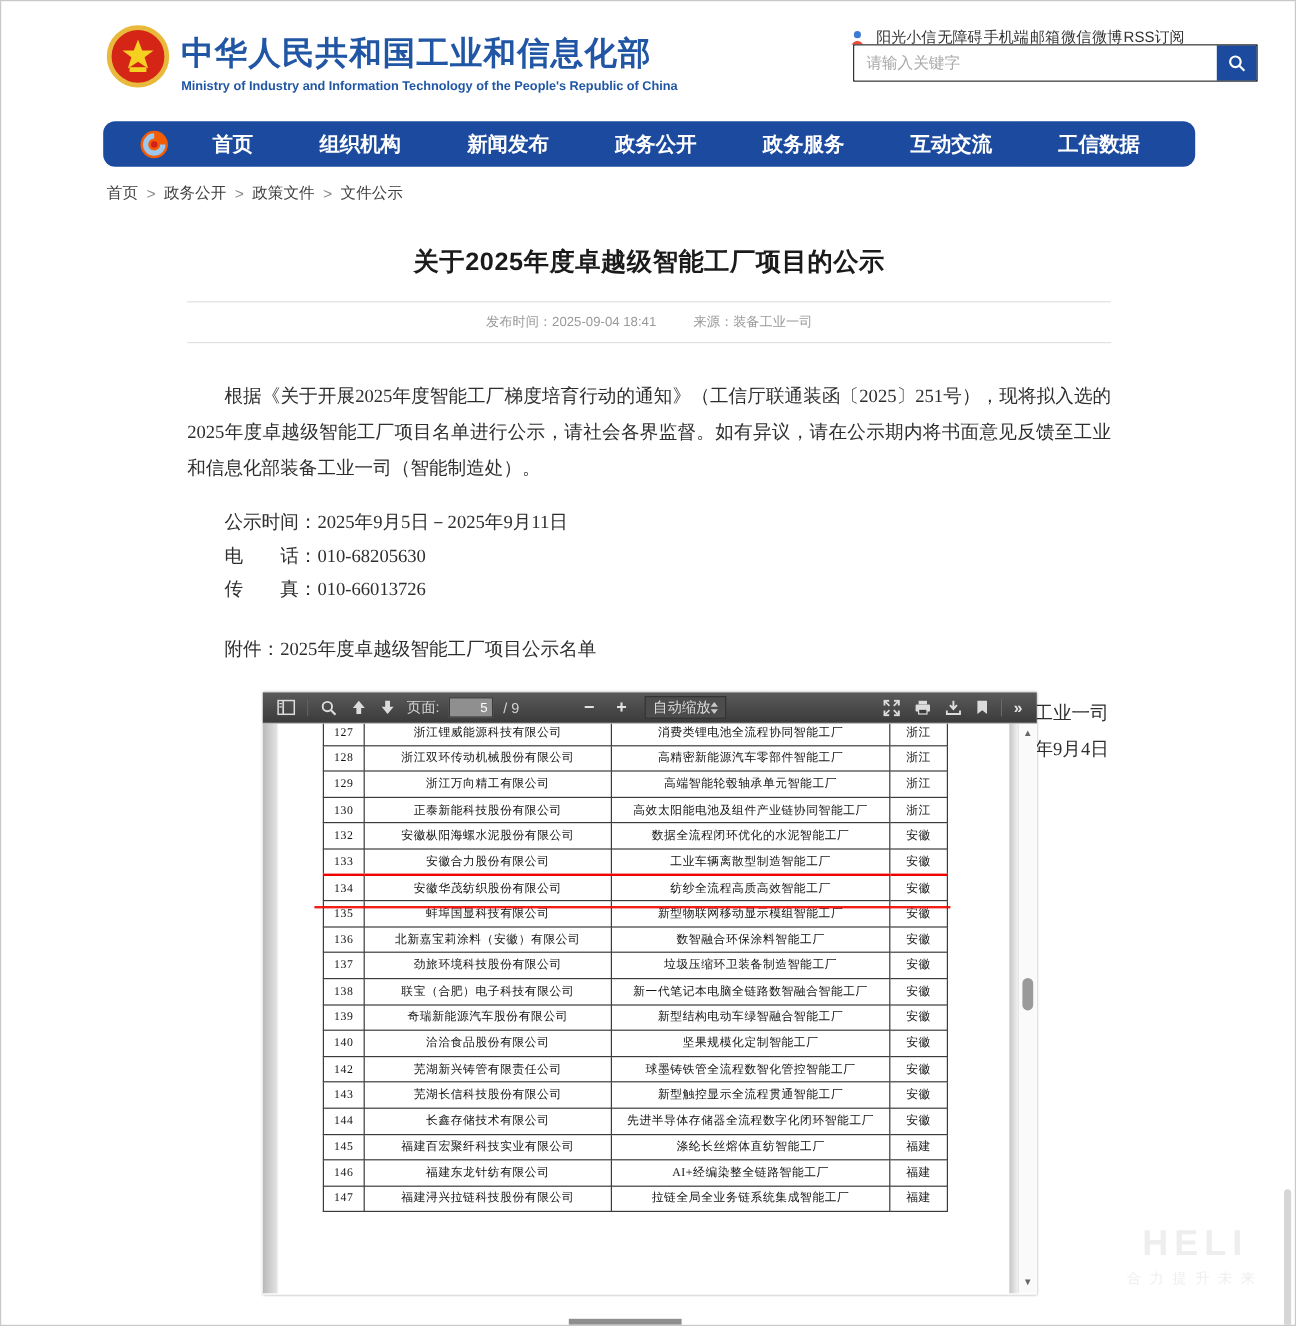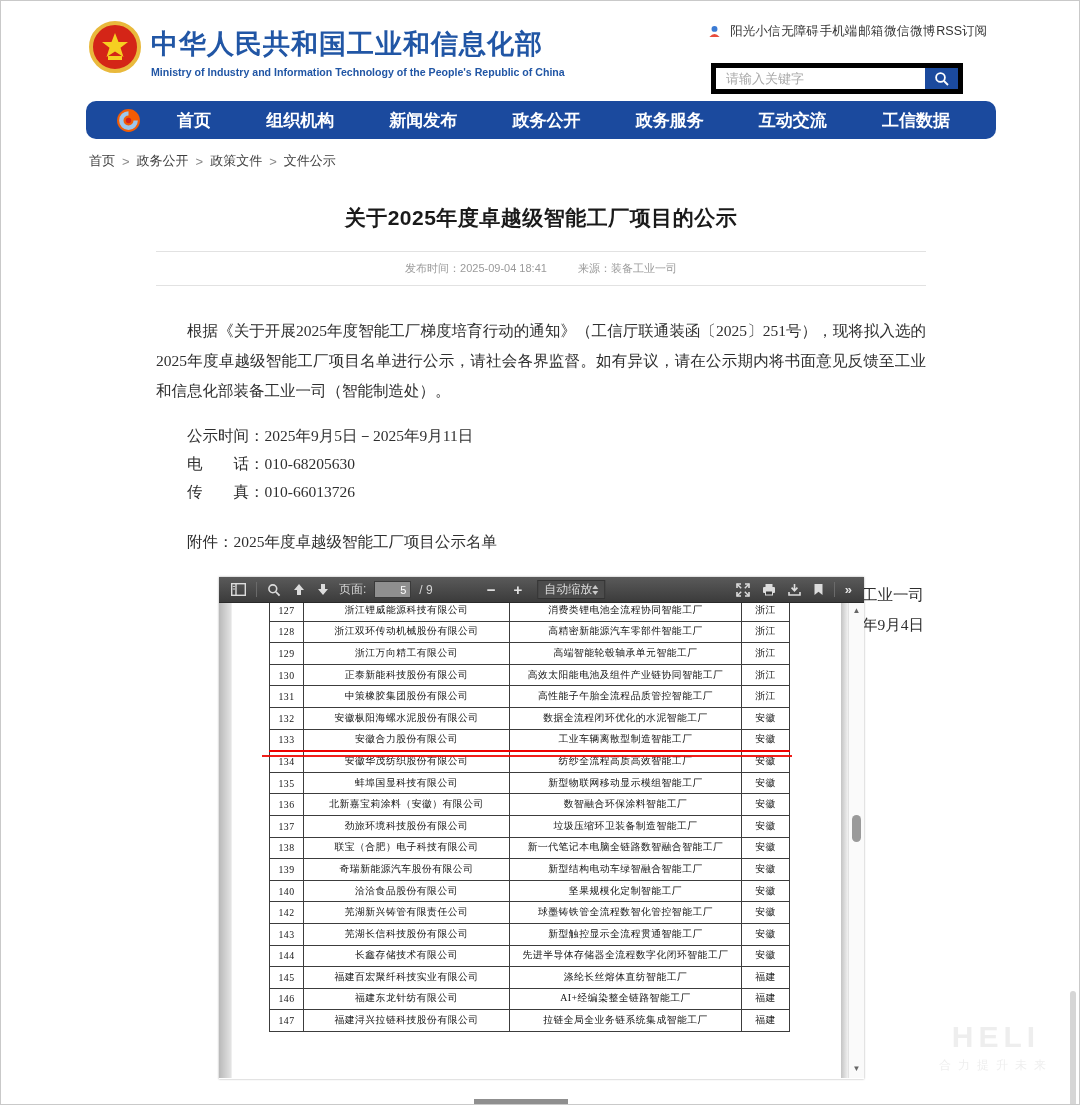--- a/index.html
+++ b/index.html
@@ -16,22 +16,22 @@
   .emblem svg { display:block; }
   .site-titles { position:absolute; left:150px; top:25px; }
   .site-title { font-size:27px; font-weight:bold; color:#2156a5; letter-spacing:1px; white-space:nowrap; }
   .site-subtitle { font-size:10.6px; color:#2156a5; font-weight:bold; margin-top:4px; white-space:nowrap; }
 
   .utility { position:absolute; top:22px; right:92px; display:flex; align-items:center; gap:13px;
     font-size:12.5px; color:#333; }
   .utility a { color:#333; text-decoration:none; white-space:nowrap; }
   .util-icon { display:flex; align-items:center; margin-right:-4px; }
 
-  .search { position:absolute; top:62px; left:710px; width:252px; height:31px;
-    border:5px solid #000000; display:flex; background:#fff; }
+  .search { position:absolute; top:36px; left:710px; width:337px; height:31px;
+    border:1px solid #000000; display:flex; background:#fff; }
   .search input { flex:1; border:none; outline:none; padding:0 10px; font-size:13px; color:#444;
     font-family:"Liberation Sans",sans-serif; }
   .search input::placeholder { color:#a9a9a9; }
   .search-btn { width:33px; background:#1b4a9e; border:none; display:flex; align-items:center; justify-content:center; cursor:pointer; }
 
   
   .nav { position:absolute; top:100px; left:85px; width:910px; height:38px; background:#1b4a9e;
     border-radius:10px; display:flex; align-items:center; padding:0 46px 0 30px; }
   .nav-logo { width:25px; height:25px; margin-right:36px; flex:none; }
   .nav-items { flex:1; display:flex; justify-content:space-between; align-items:center; }
@@ -310,26 +310,20 @@
                 <td>浙江</td>
               </tr>
 
               <tr>
                 <td>130</td>
                 <td>正泰新能科技股份有限公司</td>
                 <td>高效太阳能电池及组件产业链协同智能工厂</td>
                 <td>浙江</td>
               </tr>
 
-              <tr>
-                <td>131</td>
-                <td>中策橡胶集团股份有限公司</td>
-                <td>高性能子午胎全流程品质管控智能工厂</td>
-                <td>浙江</td>
-              </tr>
 
               <tr>
                 <td>132</td>
                 <td>安徽枞阳海螺水泥股份有限公司</td>
                 <td>数据全流程闭环优化的水泥智能工厂</td>
                 <td>安徽</td>
               </tr>
 
               <tr class="highlight">
                 <td>133</td>

